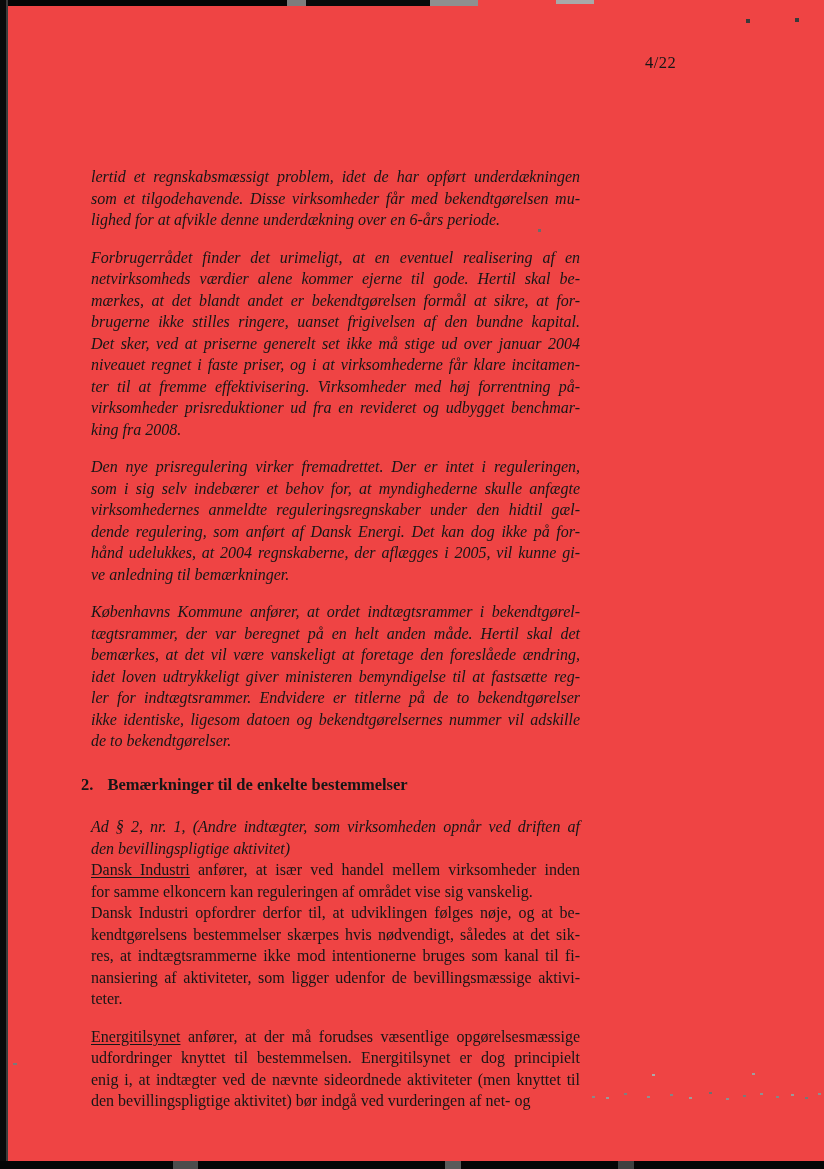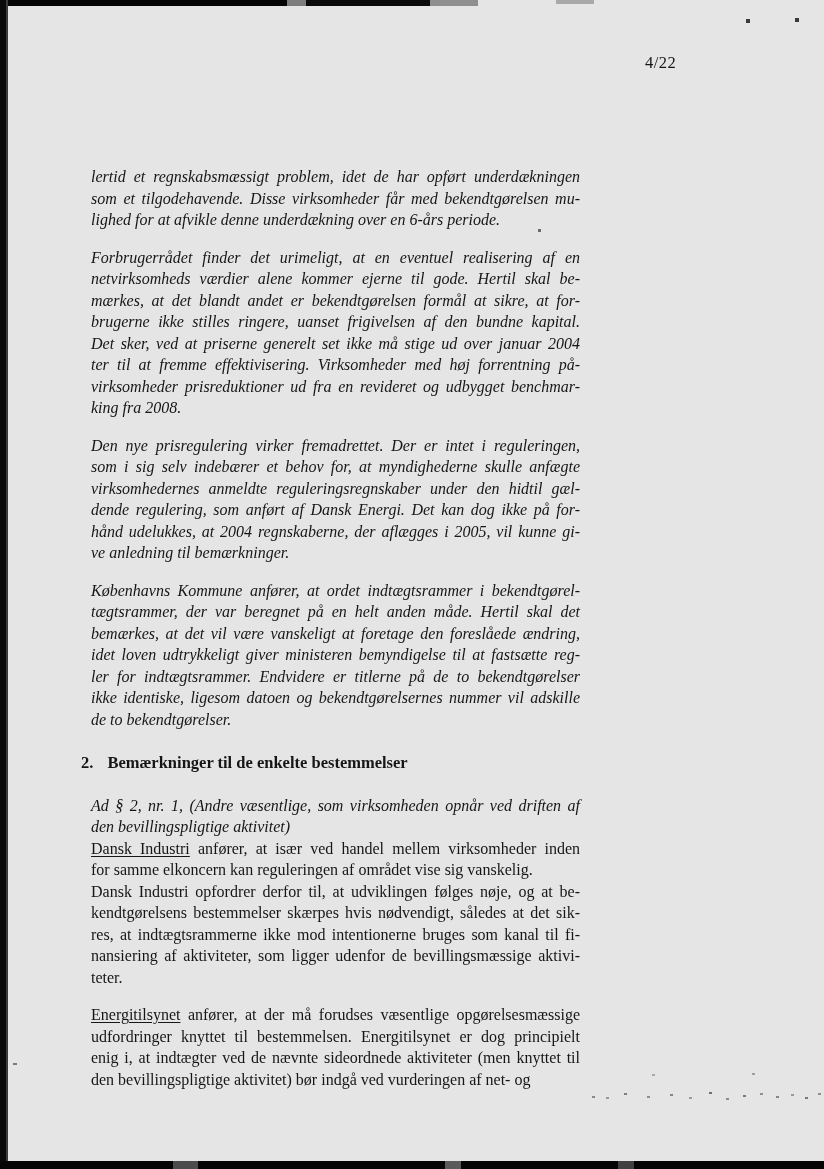--- a/index.html
+++ b/index.html
@@ -6,21 +6,21 @@
   body {
     width: 824px; height: 1169px;
     background: #ffffff;
     font-family: "Liberation Serif", "DejaVu Serif", serif;
     color: #161616;
     overflow: hidden;
     position: relative;
   }
   .page {
     position: absolute; inset: 0;
-    background: #e5e5e5;
+    background: #ef4444;
   }
   
   .left-strip {
     position: absolute; left: 0; top: 0;
     width: 8px; height: 1169px;
     background: linear-gradient(90deg, #0a0a0a 0 6px, #3c3c3c 6px 8px);
   }
   .top-bar {
     position: absolute; left: 0; top: 0;
     width: 478px; height: 6px;
@@ -100,20 +100,21 @@
         <div class="line j">lertid et regnskabsmæssigt problem, idet de har opført underdækningen</div>
         <div class="line j">som et tilgodehavende. Disse virksomheder får med bekendtgørelsen mu-</div>
         <div class="line">lighed for at afvikle denne underdækning over en 6-års periode.</div>
       </div>
       <div class="para italic">
         <div class="line j">Forbrugerrådet finder det urimeligt, at en eventuel realisering af en</div>
         <div class="line j">netvirksomheds værdier alene kommer ejerne til gode. Hertil skal be-</div>
         <div class="line j">mærkes, at det blandt andet er bekendtgørelsen formål at sikre, at for-</div>
         <div class="line j">brugerne ikke stilles ringere, uanset frigivelsen af den bundne kapital.</div>
         <div class="line j">Det sker, ved at priserne generelt set ikke må stige ud over januar 2004</div>
+        <div class="line j">niveauet regnet i faste priser, og i at virksomhederne får klare incitamen-</div>
         <div class="line j">ter til at fremme effektivisering. Virksomheder med høj forrentning på-</div>
         <div class="line j">virksomheder prisreduktioner ud fra en revideret og udbygget benchmar-</div>
         <div class="line">king fra 2008.</div>
       </div>
       <div class="para italic">
         <div class="line j">Den nye prisregulering virker fremadrettet. Der er intet i reguleringen,</div>
         <div class="line j">som i sig selv indebærer et behov for, at myndighederne skulle anfægte</div>
         <div class="line j">virksomhedernes anmeldte reguleringsregnskaber under den hidtil gæl-</div>
         <div class="line j">dende regulering, som anført af Dansk Energi.  Det kan dog ikke på for-</div>
         <div class="line j">hånd udelukkes, at 2004 regnskaberne, der aflægges i 2005, vil kunne gi-</div>
@@ -123,21 +124,21 @@
         <div class="line j">Københavns Kommune anfører, at ordet indtægtsrammer i bekendtgørel-</div>
         <div class="line j">tægtsrammer, der var beregnet på en helt anden måde. Hertil skal det</div>
         <div class="line j">bemærkes, at det vil være vanskeligt at foretage den foreslåede ændring,</div>
         <div class="line j">idet loven udtrykkeligt giver ministeren bemyndigelse til at fastsætte reg-</div>
         <div class="line j">ler for indtægtsrammer. Endvidere er titlerne på de to bekendtgørelser</div>
         <div class="line j">ikke identiske, ligesom datoen og bekendtgørelsernes nummer vil adskille</div>
         <div class="line">de to bekendtgørelser.</div>
       </div>
       <div class="heading"><span class="h-num">2.</span><span>Bemærkninger til de enkelte bestemmelser</span></div>
       <div class="para italic tight">
-        <div class="line j">Ad § 2, nr. 1, (Andre væsentlige, som virksomheden opnår ved driften af</div>
+        <div class="line j">Ad § 2, nr. 1, (Andre indtægter, som virksomheden opnår ved driften af</div>
         <div class="line">den bevillingspligtige aktivitet)</div>
       </div>
       <div class="para regular">
         <div class="line j"><span class="u-term">Dansk Industri</span> anfører, at især ved handel mellem virksomheder inden</div>
         <div class="line">for samme elkoncern kan reguleringen af området vise sig vanskelig.</div>
         <div class="line j">Dansk Industri opfordrer derfor til, at udviklingen følges nøje, og at be-</div>
         <div class="line j">kendtgørelsens bestemmelser skærpes hvis nødvendigt, således at det sik-</div>
         <div class="line j">res, at indtægtsrammerne ikke mod intentionerne bruges som kanal til fi-</div>
         <div class="line j">nansiering af aktiviteter, som ligger udenfor de bevillingsmæssige aktivi-</div>
         <div class="line">teter.</div>

